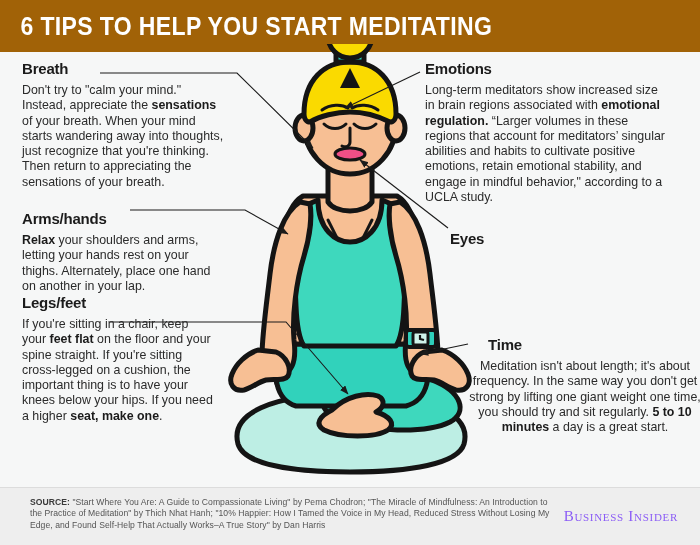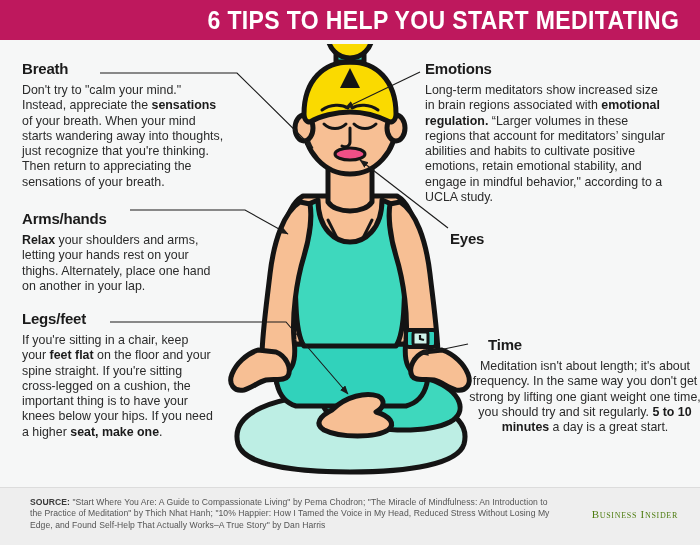--- a/index.html
+++ b/index.html
@@ -7,23 +7,23 @@
     width:700px;height:545px;
     background:#f7f8f8;
     font-family:"Liberation Sans", sans-serif;
     overflow:hidden;
     position:relative;
   }
   #page{position:relative;width:700px;height:545px;overflow:hidden;background:#f6f7f7;}
 
   
   .header{
-    position:absolute;left:0;top:0;width:700px;height:40px;
-    background:#be185d;
-    display:flex;align-items:center;justify-content:flex-end;
+    position:absolute;left:0;top:0;width:700px;height:52px;
+    background:#a16207;
+    display:flex;align-items:center;justify-content:flex-start;
   }
   .header h1{
     margin:0;
     color:#ffffff;
     font-family:"Liberation Sans Narrow","Liberation Sans",sans-serif;
     font-weight:bold;
     font-size:25px;
     letter-spacing:.4px;
     transform:scaleX(.92);
     transform-origin:center;
@@ -39,21 +39,21 @@
     white-space:nowrap;
   }
   .callout p{
     margin:0;
     font-size:12.4px;line-height:15.3px;color:#2b2b2b;
   }
   .callout p b{font-weight:bold;color:#1b1b1b;}
 
   #breath   {left:22px; top:60px;  width:205px;}
   #arms     {left:22px; top:210px; width:190px;}
-  #legs     {left:22px; top:310px; width:192px;}
+  #legs     {left:22px; top:294px; width:192px;}
   #emotions {left:425px;top:60px;  width:245px;}
   #eyes     {left:450px;top:206px; width:228px;margin-top:24px;}
   #time     {left:450px;top:336px; width:238px;margin-left:16px;}
   #time p{text-align:center;}
   #time h2{margin-left:22px;}
   #eyes p{margin-left:7px;}
 
   
   #leaders{position:absolute;left:0;top:0;width:700px;height:545px;pointer-events:none;}
 
@@ -70,23 +70,23 @@
   .source{
     position:absolute;left:30px;top:497px;width:520px;
     font-family:"Liberation Sans Narrow","Liberation Sans",sans-serif;
     font-size:8.6px;line-height:11.4px;color:#555555;letter-spacing:.05px;
   }
   .source b{color:#3a3a3a;font-weight:bold;}
   .bilogo{
     position:absolute;right:22px;top:508px;
     font-family:"Liberation Serif",serif;
     font-variant:small-caps;
-    font-size:11px;
+    font-size:15px;
     letter-spacing:.7px;
-    color:#4d7c0f;
+    color:#8b5cf6;
     white-space:nowrap;
   }
 </style>
 </head>
 <body>
 
 <div id="page">
 
   <div class="header">
     <h1>6 TIPS TO HELP YOU START MEDITATING</h1>

